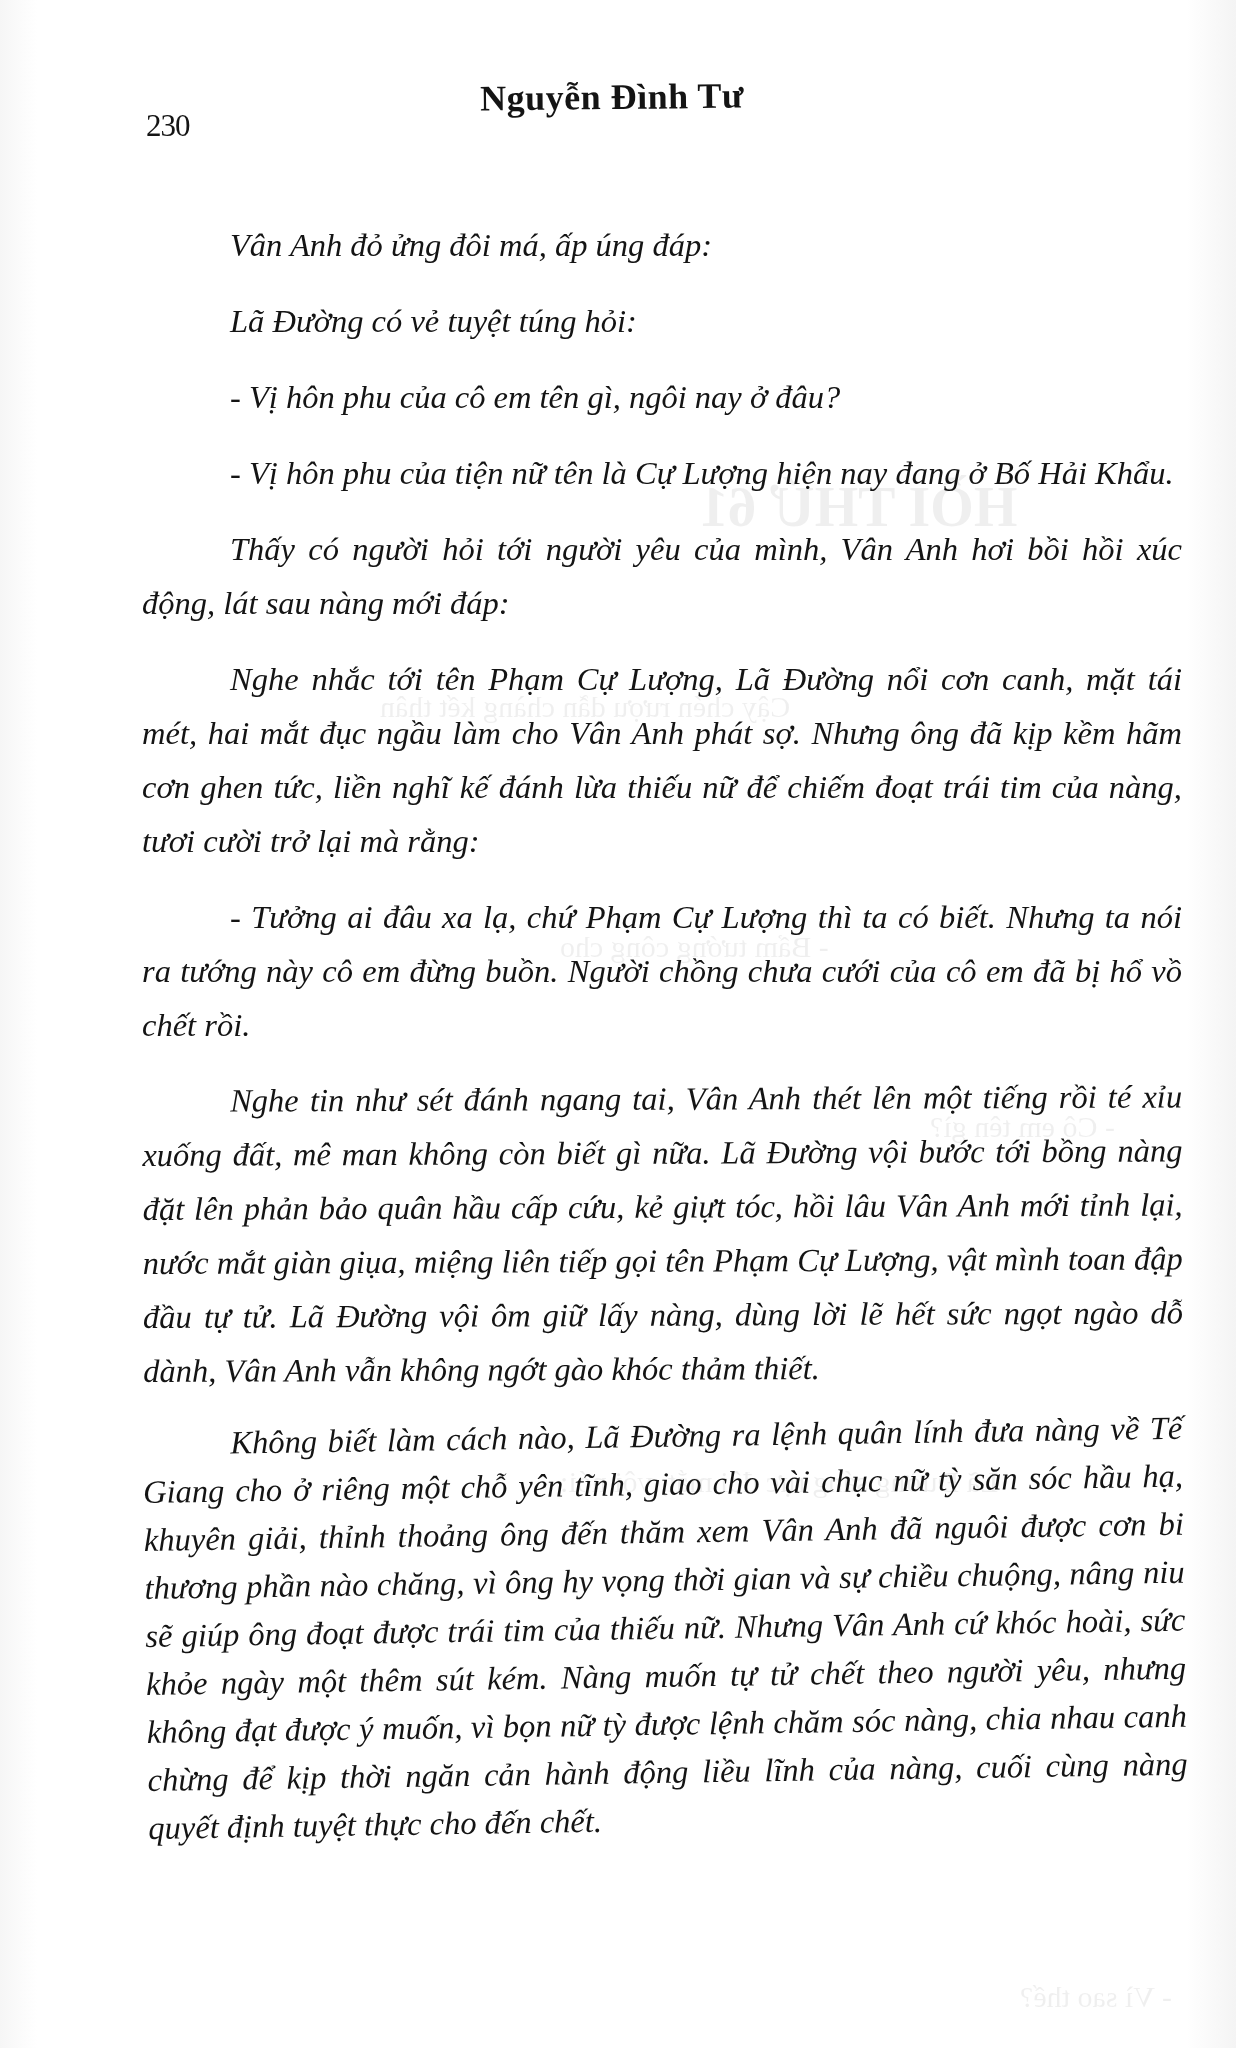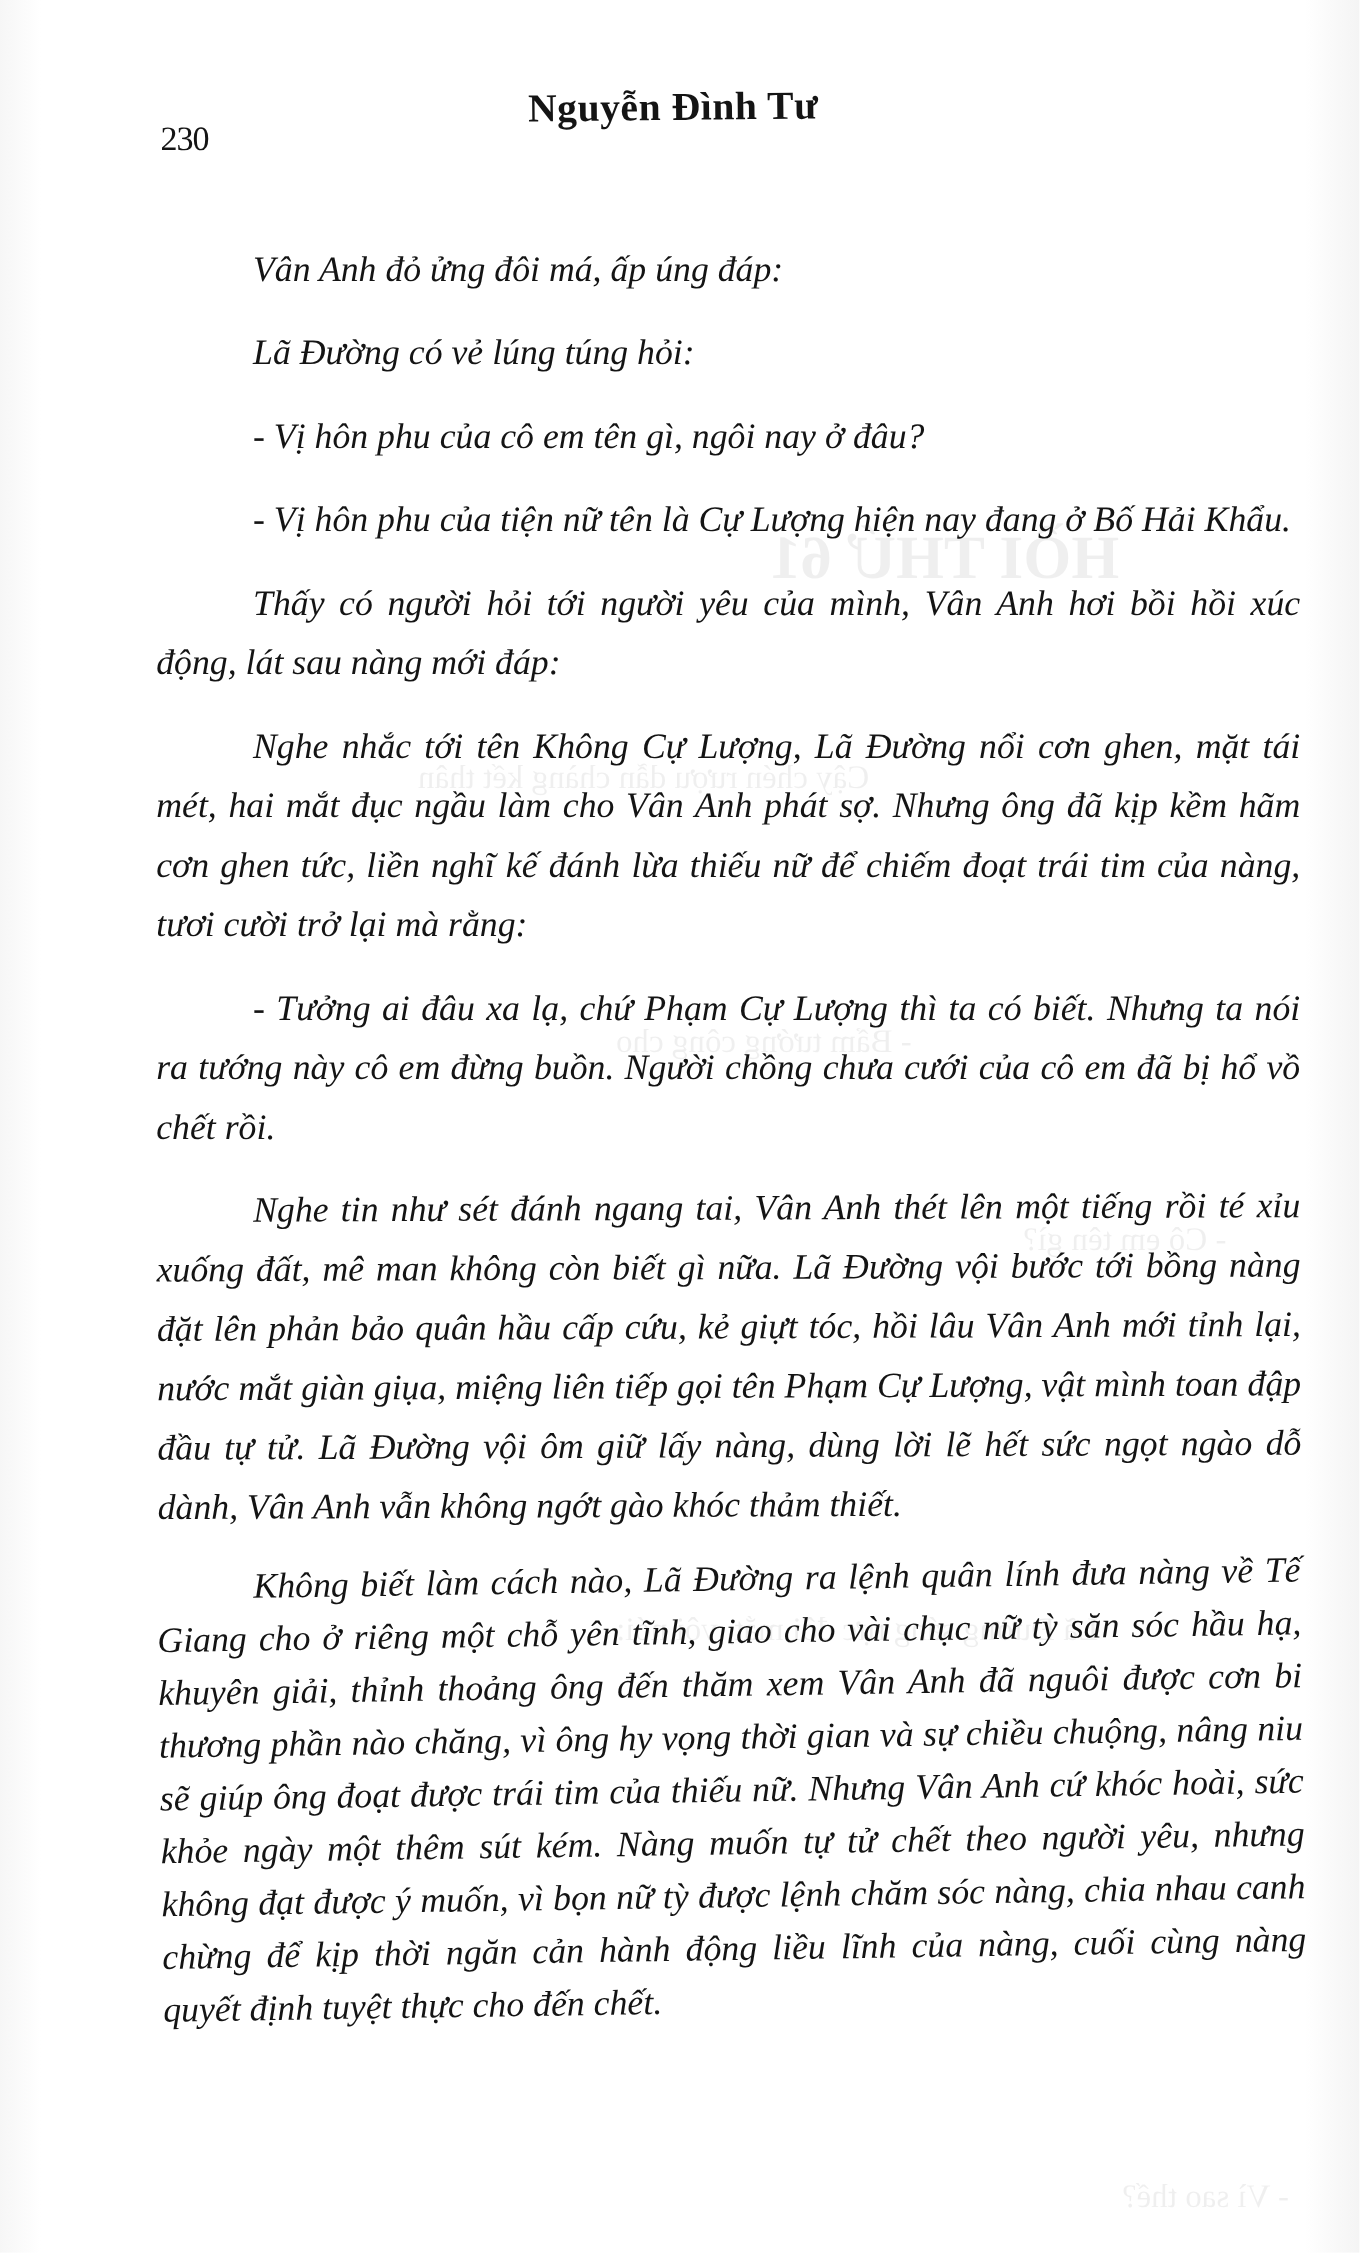--- a/index.html
+++ b/index.html
@@ -75,23 +75,23 @@
   <div class="bleed" style="left:560px; top:930px;">- Bẩm tướng công cho</div>
   <div class="bleed" style="left:930px; top:1110px;">- Cô em tên gì?</div>
   <div class="bleed" style="left:560px; top:1465px;">Lã Đường sáng rực đôi mắt, vội nói:</div>
   <div class="bleed" style="left:1020px; top:1980px;">- Vì sao thế?</div>
 
   <div class="page-number">230</div>
   <div class="running-head">Nguyễn Đình Tư</div>
 
   <div class="body-text">
     <p class="para">Vân Anh đỏ ửng đôi má, ấp úng đáp:</p>
-    <p class="para">Lã Đường có vẻ lúng túng hỏi:</p>
+    <p class="para">Lã Đường có vẻ tuyệt túng hỏi:</p>
     <p class="para">- Vị hôn phu của cô em tên gì, ngôi nay ở đâu?</p>
     <p class="para">- Vị hôn phu của tiện nữ tên là Cự Lượng hiện nay đang ở Bố Hải Khẩu.</p>
     <p class="para">Thấy có người hỏi tới người yêu của mình, Vân Anh hơi bồi hồi xúc động, lát sau nàng mới đáp:</p>
-    <p class="para">Nghe nhắc tới tên Không Cự Lượng, Lã Đường nổi cơn ghen, mặt tái mét, hai mắt đục ngầu làm cho Vân Anh phát sợ. Nhưng ông đã kịp kềm hãm cơn ghen tức, liền nghĩ kế đánh lừa thiếu nữ để chiếm đoạt trái tim của nàng, tươi cười trở lại mà rằng:</p>
+    <p class="para">Nghe nhắc tới tên Phạm Cự Lượng, Lã Đường nổi cơn canh, mặt tái mét, hai mắt đục ngầu làm cho Vân Anh phát sợ. Nhưng ông đã kịp kềm hãm cơn ghen tức, liền nghĩ kế đánh lừa thiếu nữ để chiếm đoạt trái tim của nàng, tươi cười trở lại mà rằng:</p>
     <p class="para">- Tưởng ai đâu xa lạ, chứ Phạm Cự Lượng thì ta có biết. Nhưng ta nói ra tướng này cô em đừng buồn. Người chồng chưa cưới của cô em đã bị hổ vồ chết rồi.</p>
     <p class="para skew-a">Nghe tin như sét đánh ngang tai, Vân Anh thét lên một tiếng rồi té xỉu xuống đất, mê man không còn biết gì nữa. Lã Đường vội bước tới bồng nàng đặt lên phản bảo quân hầu cấp cứu, kẻ giựt tóc, hồi lâu Vân Anh mới tỉnh lại, nước mắt giàn giụa, miệng liên tiếp gọi tên Phạm Cự Lượng, vật mình toan đập đầu tự tử. Lã Đường vội ôm giữ lấy nàng, dùng lời lẽ hết sức ngọt ngào dỗ dành, Vân Anh vẫn không ngớt gào khóc thảm thiết.</p>
     <p class="para skew-b tight-last">Không biết làm cách nào, Lã Đường ra lệnh quân lính đưa nàng về Tế Giang cho ở riêng một chỗ yên tĩnh, giao cho vài chục nữ tỳ săn sóc hầu hạ, khuyên giải, thỉnh thoảng ông đến thăm xem Vân Anh đã nguôi được cơn bi thương phần nào chăng, vì ông hy vọng thời gian và sự chiều chuộng, nâng niu sẽ giúp ông đoạt được trái tim của thiếu nữ. Nhưng Vân Anh cứ khóc hoài, sức khỏe ngày một thêm sút kém. Nàng muốn tự tử chết theo người yêu, nhưng không đạt được ý muốn, vì bọn nữ tỳ được lệnh chăm sóc nàng, chia nhau canh chừng để kịp thời ngăn cản hành động liều lĩnh của nàng, cuối cùng nàng quyết định tuyệt thực cho đến chết.</p>
   </div>
 
 </div>
 
 </body></html>

